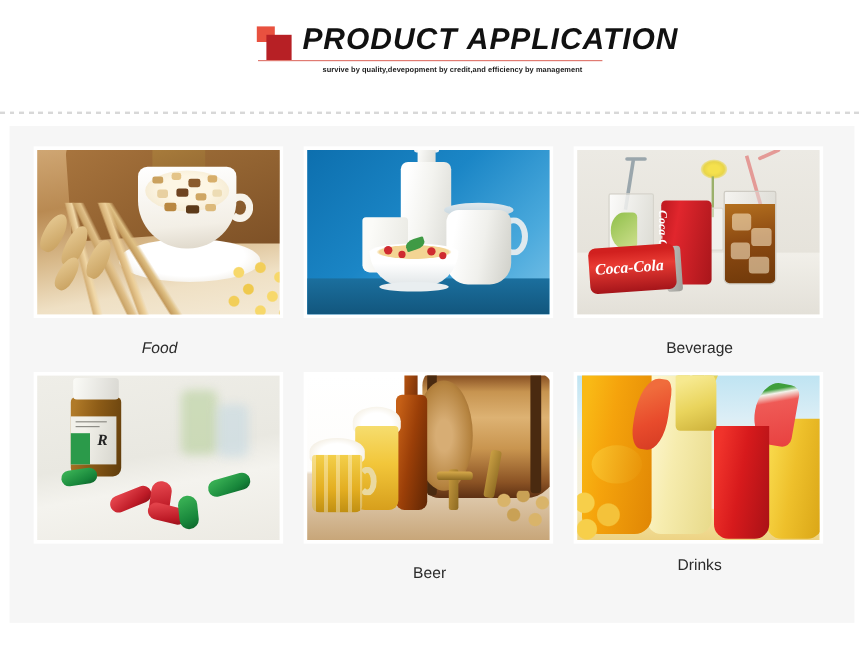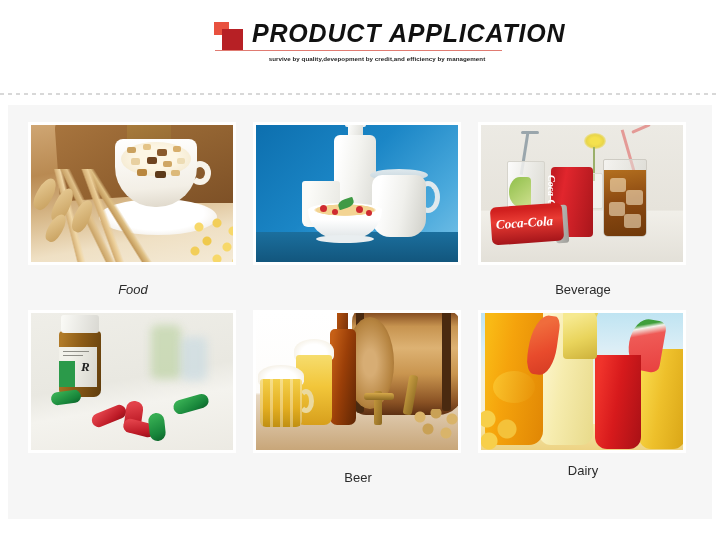--- a/index.html
+++ b/index.html
@@ -751,17 +751,17 @@
           <div class="dk-pine-leaf" style="left:84px;top:-10px;width:10px;height:22px;background:#e3d35c;transform:rotate(-18deg);"></div>
           <div class="dk-pine-leaf" style="left:96px;top:-12px;width:10px;height:24px;background:#d9c84f;transform:rotate(6deg);"></div>
           <div class="dk-pine-leaf" style="left:106px;top:-8px;width:10px;height:20px;background:#e3d35c;transform:rotate(22deg);"></div>
           <div class="dk-pineapple"></div>
           <div class="dk-glass-orange"></div>
           <div class="dk-orange-waist"></div>
           <div class="dk-mango"></div>
           <div class="dk-garnish"></div>
         </div>
       </div>
-      <div class="caption cap-pad-sm">Dairy</div>
+      <div class="caption cap-pad-sm">Drinks</div>
     </div>
 
   </div>
 </div>
 
 </body></html>

